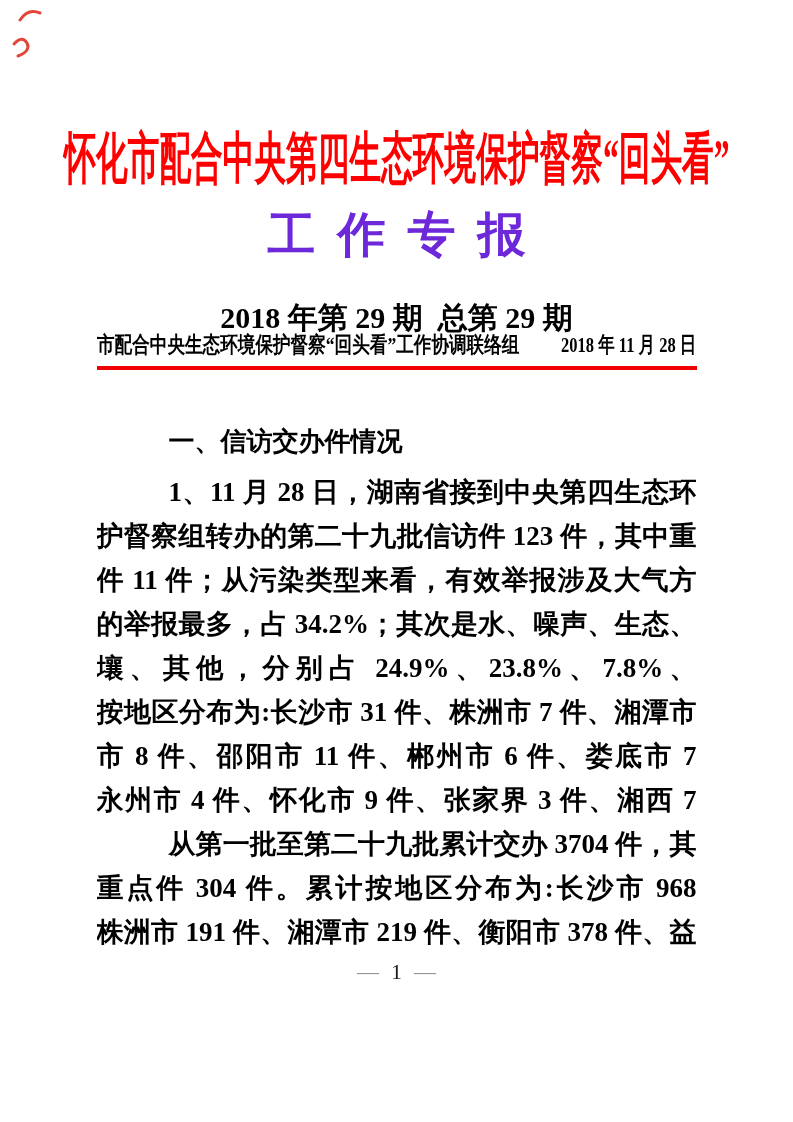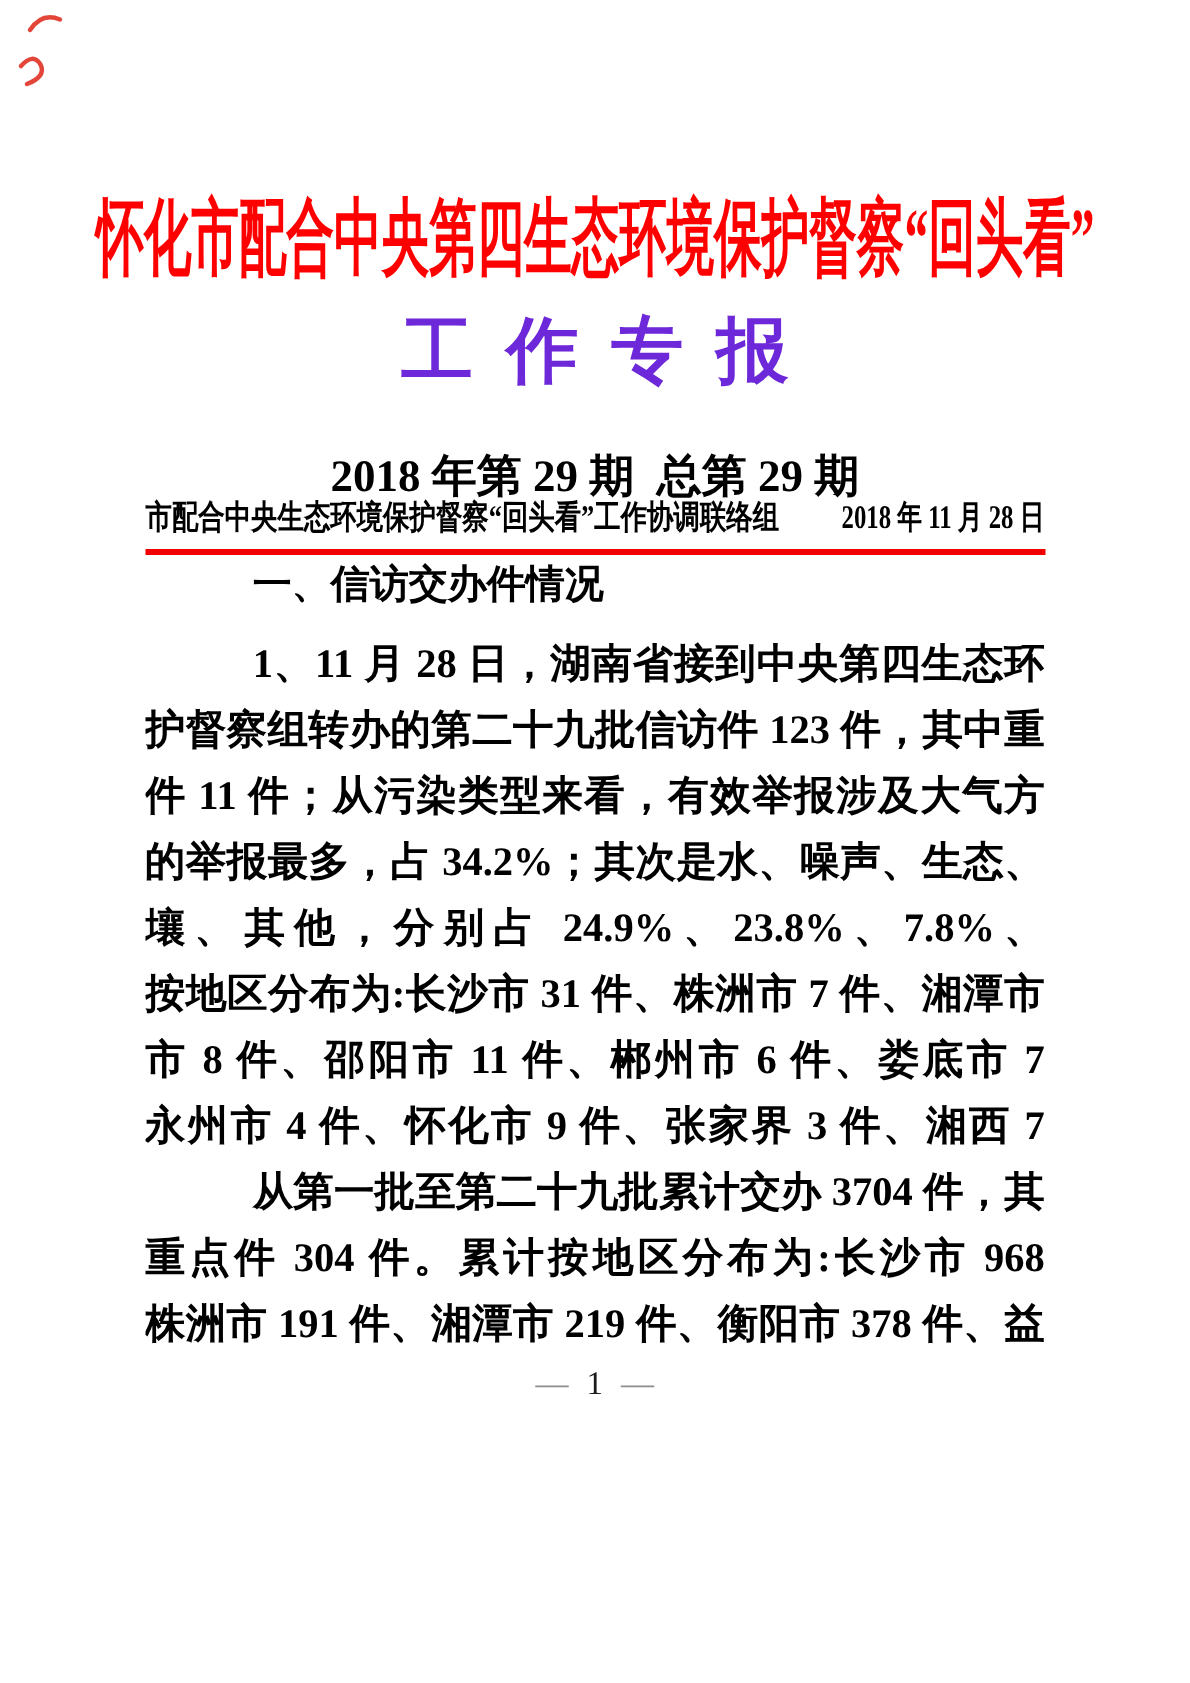--- a/index.html
+++ b/index.html
@@ -25,22 +25,22 @@
     position:absolute;left:0;bottom:0;font-size:22px;white-space:nowrap;
     transform:scaleX(0.80);transform-origin:left bottom;
   }
   .org-date{
     position:absolute;right:0;bottom:0;font-size:22px;white-space:nowrap;
     transform:scaleX(0.75);transform-origin:right bottom;
   }
   .red-rule{margin-top:6px;height:4px;background:#f20000;}
   
   .section-heading{
-    font-family:Liberation Mono, monospace;font-weight:bold;
-    font-size:26px;line-height:42px;margin-bottom:8px;text-indent:72px;
+    font-family:Liberation Sans, sans-serif;font-weight:bold;
+    font-size:26px;line-height:42px;margin-top:50px;margin-bottom:8px;text-indent:72px;
   }
   .line{
     font-size:27px;font-weight:600;line-height:44px;height:44px;overflow:hidden;
     text-align:justify;text-align-last:justify;
   }
   .line.indent{text-indent:72px;}
   .line.para-last{text-align-last:left;}
   
   .footer{margin-top:4px;text-align:center;font-size:22px;line-height:28px;}
   .footer .dash{color:#8f8f8f;margin:0 12px;}

